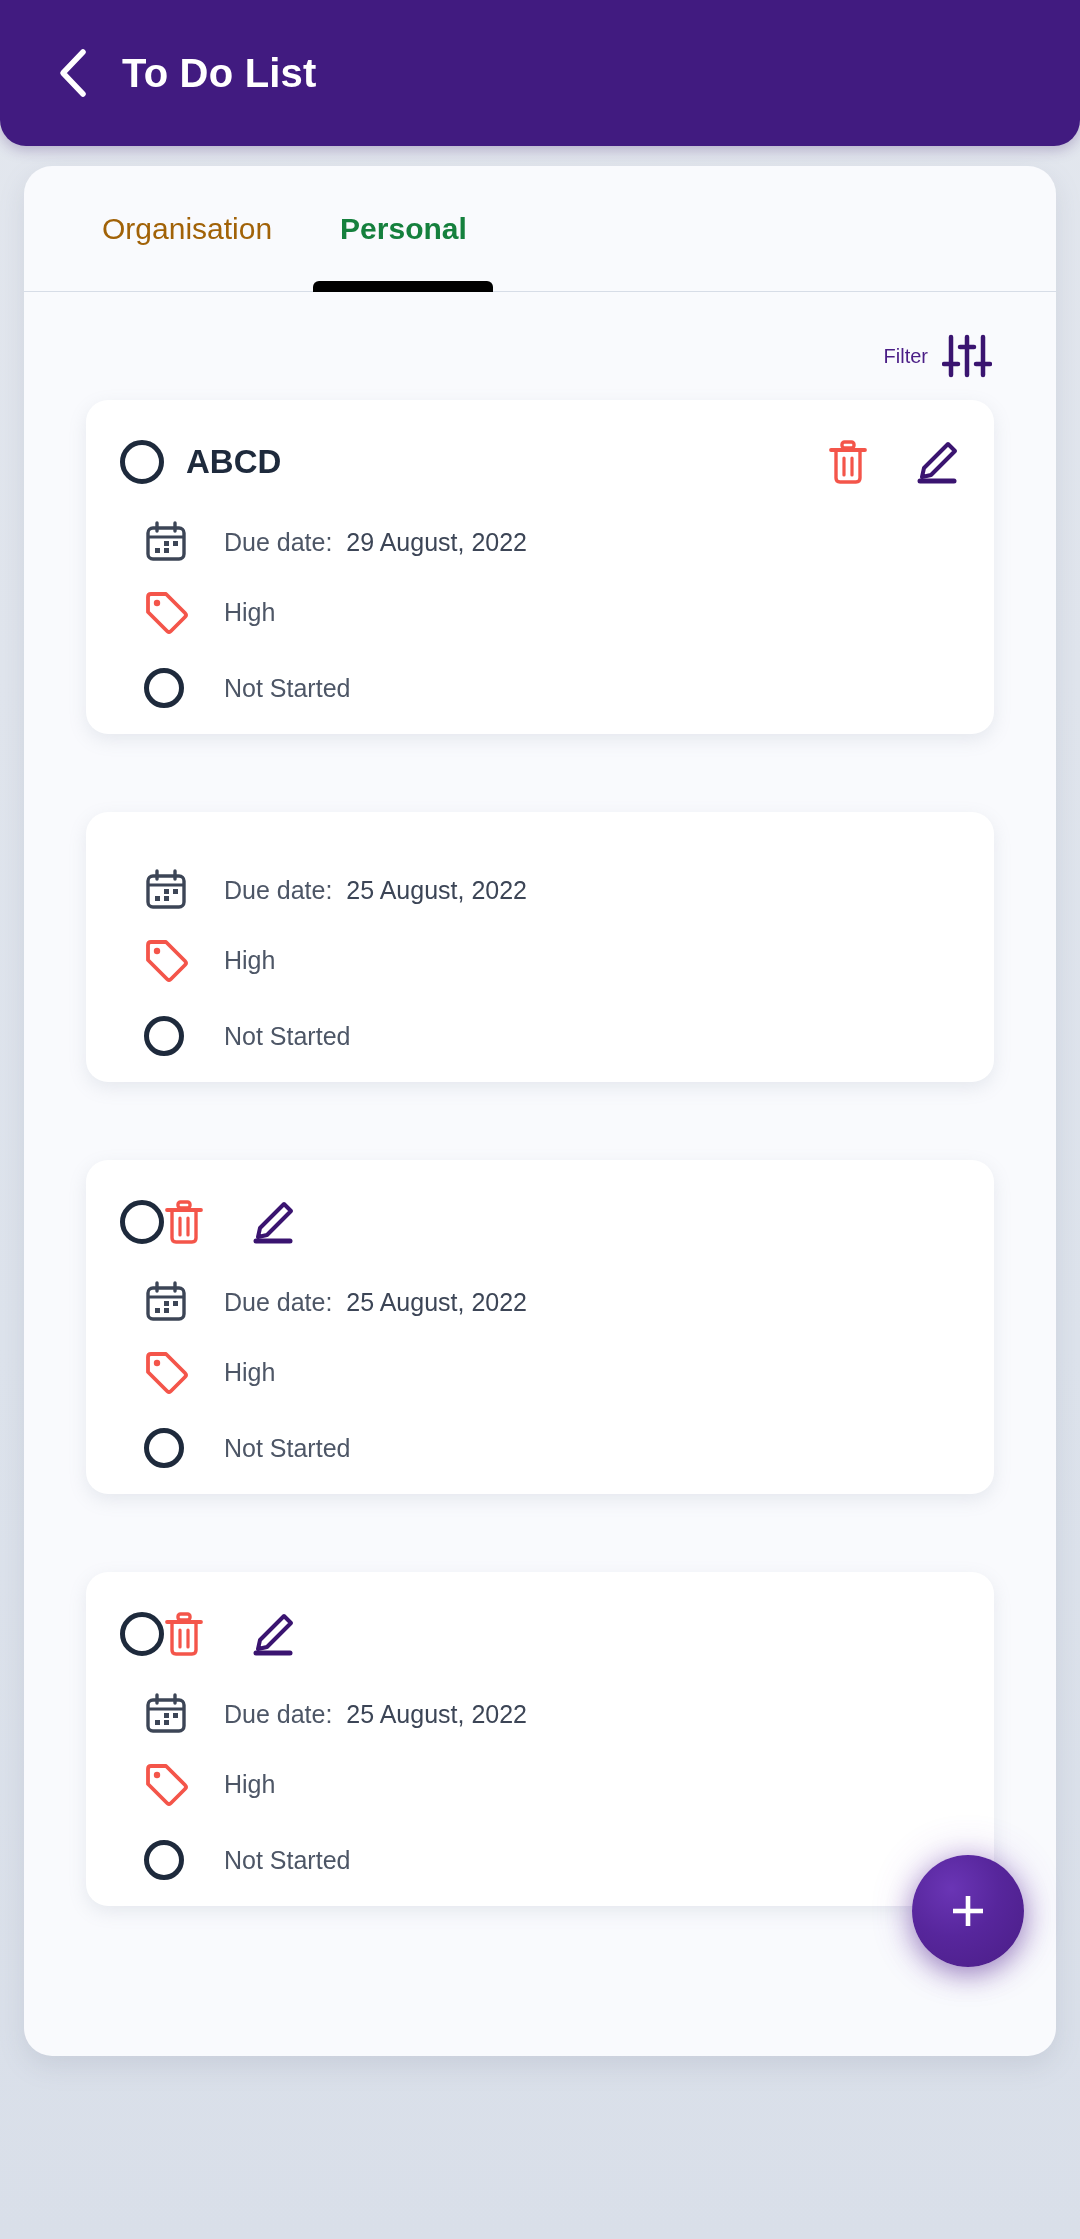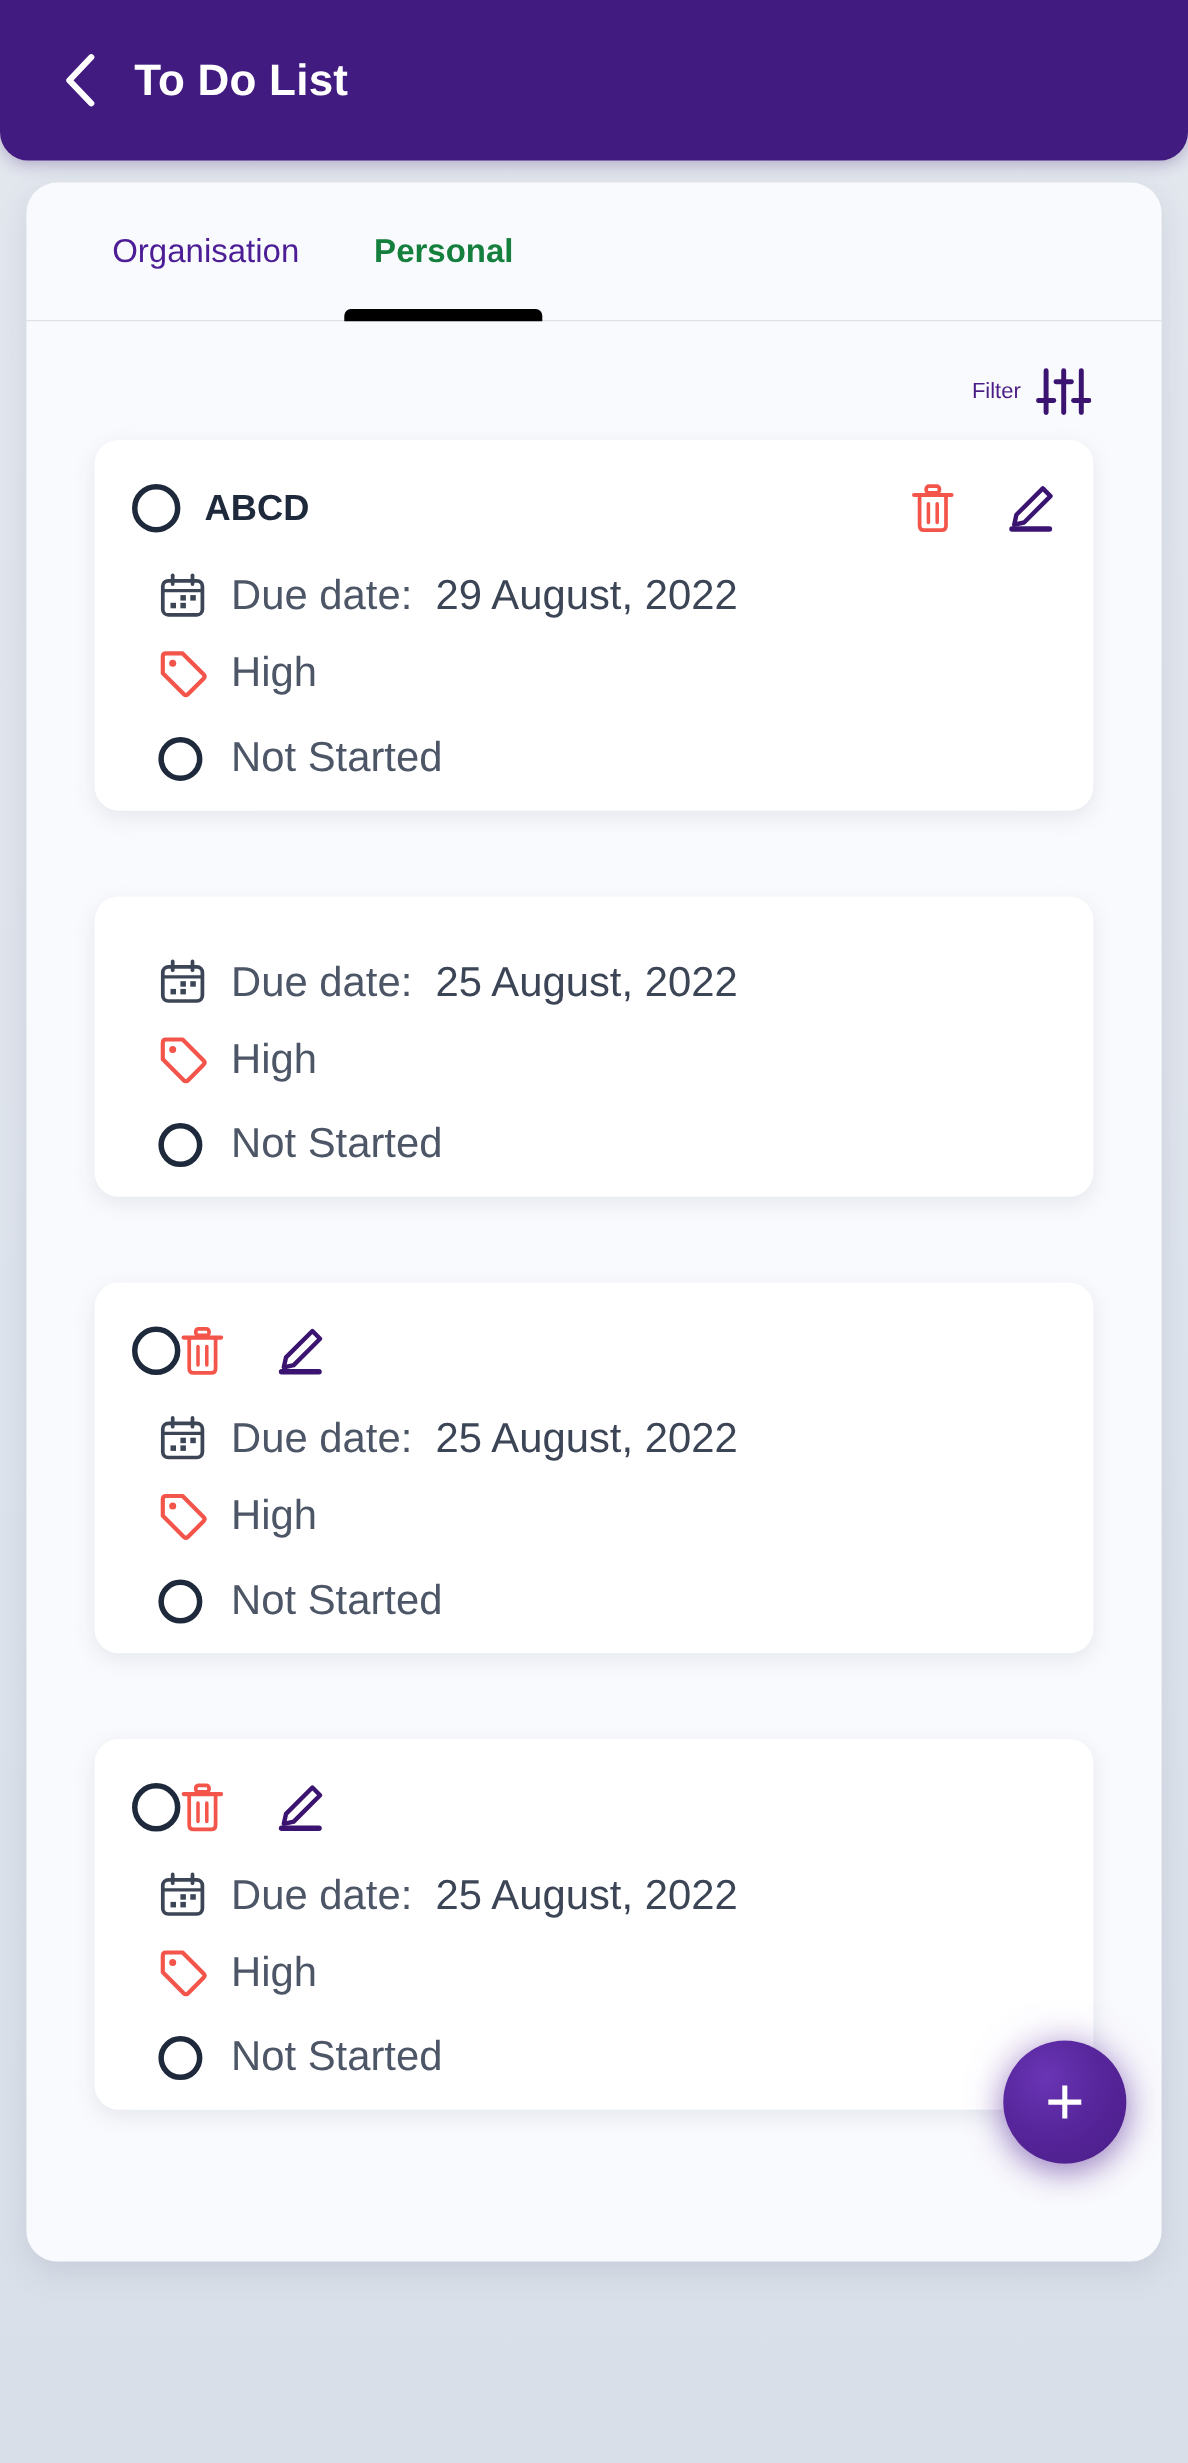--- a/index.html
+++ b/index.html
@@ -54,21 +54,21 @@
   .tabbar {
     position: relative;
     height: 126px;
     display: flex;
     align-items: center;
     padding-left: 78px;
     border-bottom: 1.5px solid #d7dde7;
   }
   .tab {
     font-size: 30px;
-    color: #4c1d95;
+    color: #a16207;
     margin-right: 68px;
     position: relative;
     height: 126px;
     display: flex; align-items: center;
   }
   .tab.active {
     color: #15803d;
     font-weight: bold;
   }
   .tab.active::after {
@@ -129,23 +129,23 @@
   .task-row {
     display: flex; align-items: center;
     margin-top: 26px;
     padding-left: 24px;
   }
   .task-row .row-icon {
     width: 48px; flex: 0 0 48px;
     display: flex; align-items: center; justify-content: flex-start;
   }
   .row-text {
-    font-size: 38px;
+    font-size: 25px;
     color: #4d5666;
-    margin-left: 18px;
+    margin-left: 32px;
   }
   .row-text .label { color: #4d5666; }
   .row-text .value { color: #3c4556; }
   .status-circle {
     width: 40px; height: 40px;
     border: 5px solid #1e2a3c;
     border-radius: 50%;
   }
   .row-status { margin-top: 34px; }
 

